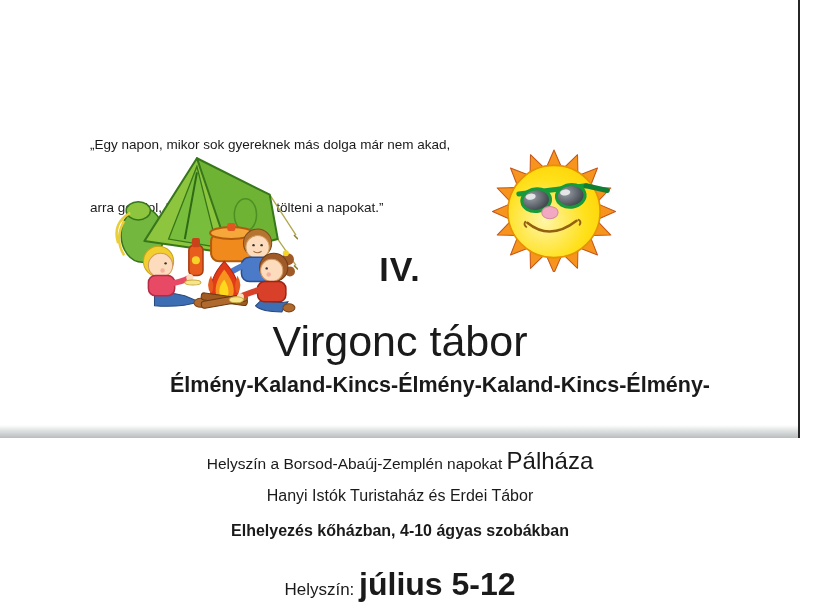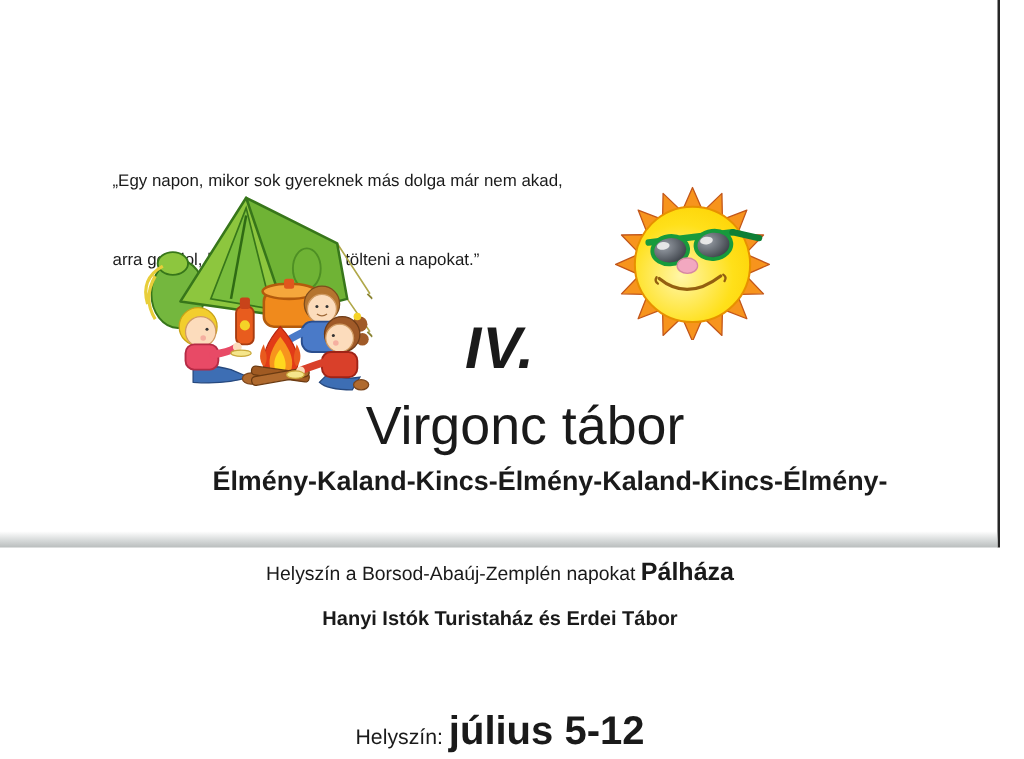--- a/index.html
+++ b/index.html
@@ -29,26 +29,26 @@
     white-space:pre-wrap;
     color:#1a1a1a;
   }
   .clipart { position:absolute; }
   .camp-art { left:110px; top:142px; width:188px; height:176px; }
   .sun-art  { left:492px; top:149px; width:124px; height:123px; }
   .center-line {
     position:absolute; left:0; width:800px;
     text-align:center;
   }
-  .edition   { top:250px; font-size:47px; font-weight:bold; letter-spacing:1px;font-style:italic; }
-  .title     { top:317px; font-size:43px; font-weight:normal;margin-left:20px; }
+  .edition   { top:250px; font-size:34px; font-weight:bold; letter-spacing:1px; }
+  .title     { top:317px; font-size:43px; font-weight:normal; }
   .slogan    { top:371px; font-size:21.5px; font-weight:bold; line-height:1.32;margin-left:40px; }
   .location  { top:447px; font-size:15.5px; }
-  .location .loc-name { font-size:20px; font-weight:bold; }
-  .venue     { top:487px; font-size:16px; font-weight:bold; }
+  .location .loc-name { font-size:24px; font-weight:normal; }
+  .venue     { top:487px; font-size:16px; font-weight:normal; }
   .accom     { top:522px; font-size:16px; font-weight:bold; }
   .dateline  { top:566px; font-size:17px; }
   .dateline .date-value { font-size:32px; font-weight:bold; }
 </style>
 </head>
 <body>
 
 <div class="page">
 
   <div class="quote">
@@ -180,20 +180,21 @@
     <div>Élmény-Kaland-Kincs-Élmény-Kaland-Kincs-Élmény-</div>
   </div>
 
   <div class="center-line location">
     <span>Helyszín a Borsod-Abaúj-Zemplén napokat</span>
     <span class="loc-name">Pálháza</span>
   </div>
 
   <div class="center-line venue">Hanyi Istók Turistaház és Erdei Tábor</div>
 
+  <div class="center-line accom">Elhelyezés kőházban, 4-10 ágyas szobákban</div>
 
   <div class="center-line dateline">
     <span>Helyszín:</span>
     <span class="date-value">július 5-12</span>
   </div>
 
   <div class="bottom-shade"></div>
 </div>
 
 </body></html>

